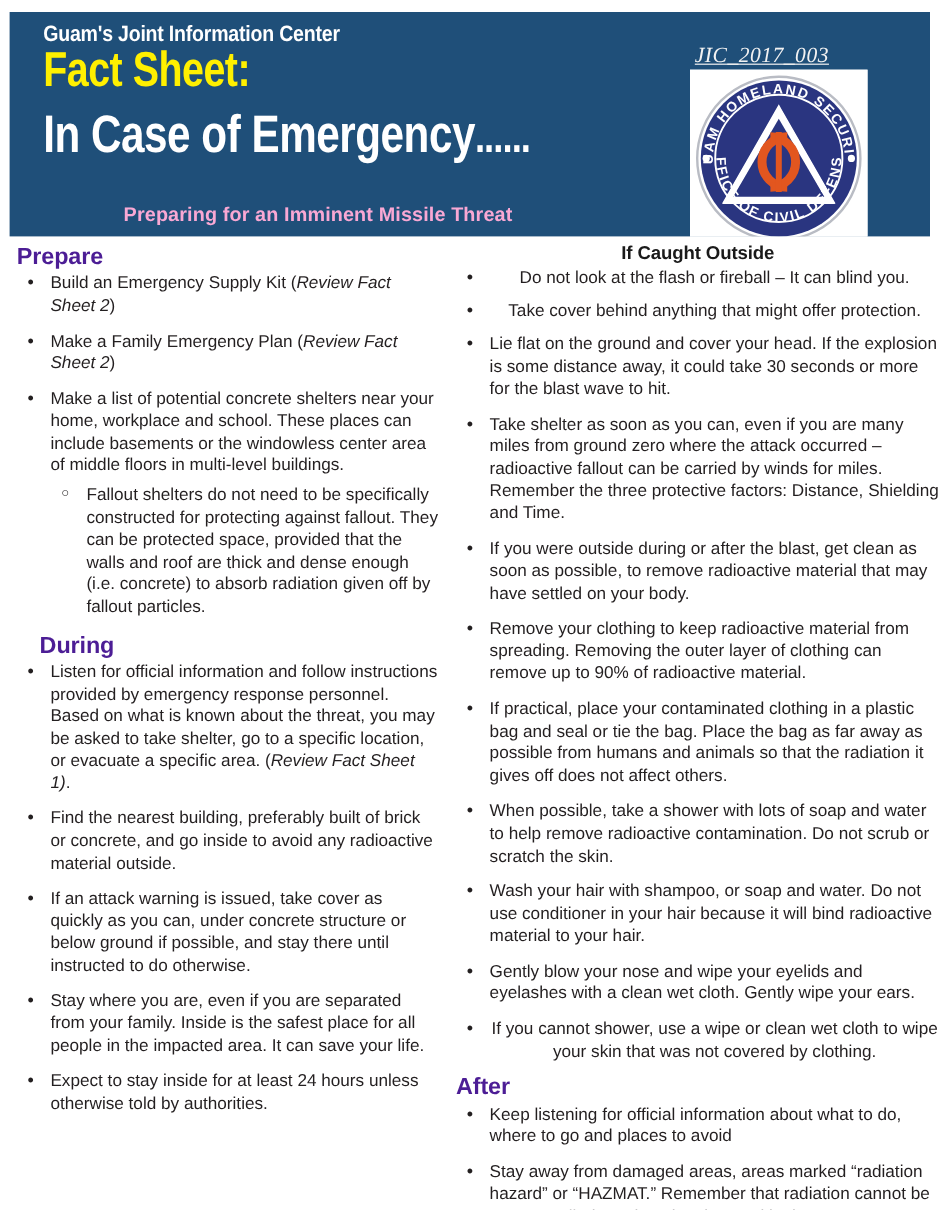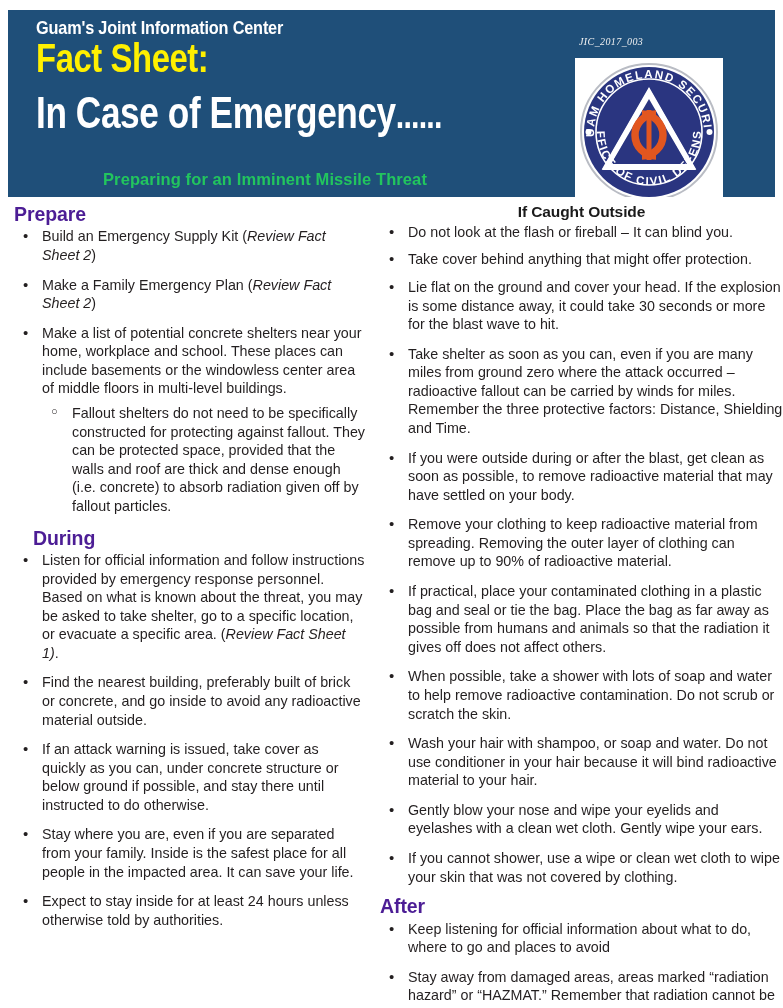--- a/index.html
+++ b/index.html
@@ -70,36 +70,37 @@
   .ice-line .dots {
     font-size: 38px;
     letter-spacing: -1px;
   }
   .subtitle {
     position: absolute;
     left: 95px;
     top: 160px;
     font-size: 16.5px;
     font-weight: bold;
-    color: #22c55e;
+    color: #f9a8d4;
     letter-spacing: 0.1px;
     white-space: nowrap;
   }
 
   
   .doc-id {
     position: absolute;
     left: 571px;
     top: 26px;
     font-family: "Liberation Serif", serif;
     font-style: italic;
-    font-size: 10px;
+    font-size: 18px;
     color: #f2f2f2;
     letter-spacing: 0.4px;
     white-space: nowrap;
+    text-decoration: underline;
   }
   .logo-box {
     position: absolute;
     left: 567px;
     top: 48px;
     width: 148px;
     height: 146px;
     background: #ffffff;
   }
   .logo-box svg { display: block; }
@@ -143,21 +144,21 @@
     color: #231f20;
   }
   ul.bl > li::before {
     content: "\2022";
     position: absolute;
     left: 9px;
     top: -1px;
     font-size: 15px;
     color: #231f20;
   }
-  ul.bl > li.tight { margin-bottom: 9px; }
+  ul.bl > li.tight { margin-bottom: 9px; text-align: center; }
 
   ul.sub {
     list-style: none;
     margin: 6px 0 0 0;
     padding: 0;
   }
   ul.sub > li {
     position: relative;
     padding-left: 30px;
     font-size: 14.3px;

